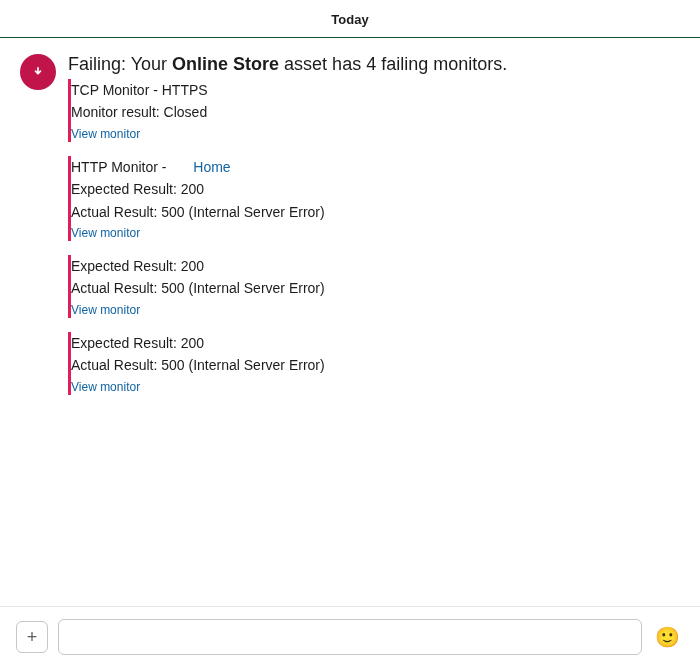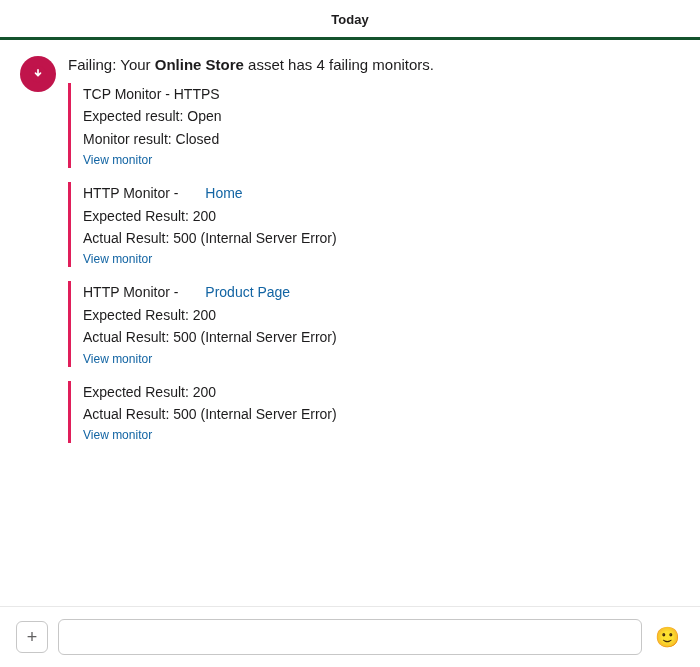--- a/index.html
+++ b/index.html
@@ -16,21 +16,21 @@
       display: flex;
       flex-direction: column;
       overflow: hidden;
     }
 
     .date-divider {
       display: flex;
       align-items: flex-end;
       justify-content: center;
       padding: 12px 0 10px;
-      border-bottom: 3px solid #14532d;
+      border-bottom: 1px solid #14532d;
       position: relative;
     }
 
     .date-divider span {
       font-size: 13px;
       font-weight: 700;
       color: #1d1c1d;
     }
 
     .messages-area {
@@ -86,32 +86,32 @@
       padding: 1px 4px;
       border-radius: 3px;
     }
 
     .timestamp {
       font-size: 12px;
       color: #616061;
     }
 
     .message-intro {
-      font-size: 15px;
-      color: #1d1c1d;
-      margin-bottom: 10px;
+      font-size: 18px;
+      color: #1d1c1d;
+      margin-bottom: 4px;
     }
 
     .message-intro strong {
       font-weight: 700;
     }
 
     .monitor-block {
       border-left: 3px solid #e01e5a;
-      padding-left: 12px;
+      padding-left: 0;
       margin-bottom: 14px;
     }
 
     .monitor-line {
       font-size: 14px;
       color: #1d1c1d;
       line-height: 1.6;
     }
 
     .monitor-link {
@@ -193,34 +193,32 @@
         <path d="M12 7v7M9 11l3 3 3-3" stroke="white" stroke-width="2" stroke-linecap="round" stroke-linejoin="round"></path>
       </svg>
     </div>
     <div class="message-content">
       <div class="message-intro">
         <span>Failing: Your </span><strong>Online Store</strong><span> asset has 4 failing monitors.</span>
       </div>
 
       <div class="monitor-block">
         <div class="monitor-line">TCP Monitor - HTTPS</div>
-        <div class="monitor-line">Expected result: Open</div>
         <div class="monitor-line">Monitor result: Closed</div>
         <a class="monitor-link" href="#">View monitor</a>
       </div>
 
       <div class="monitor-block">
         <div class="monitor-line">HTTP Monitor - <a class="monitor-name-link" href="#">Home</a></div>
         <div class="monitor-line">Expected Result: 200</div>
         <div class="monitor-line">Actual Result: 500 (Internal Server Error)</div>
         <a class="monitor-link" href="#">View monitor</a>
       </div>
 
       <div class="monitor-block">
-        <div class="monitor-line">HTTP Monitor - <a class="monitor-name-link" href="#">Product Page</a></div>
         <div class="monitor-line">Expected Result: 200</div>
         <div class="monitor-line">Actual Result: 500 (Internal Server Error)</div>
         <a class="monitor-link" href="#">View monitor</a>
       </div>
 
       <div class="monitor-block">
         <div class="monitor-line">Expected Result: 200</div>
         <div class="monitor-line">Actual Result: 500 (Internal Server Error)</div>
         <a class="monitor-link" href="#">View monitor</a>
       </div>

